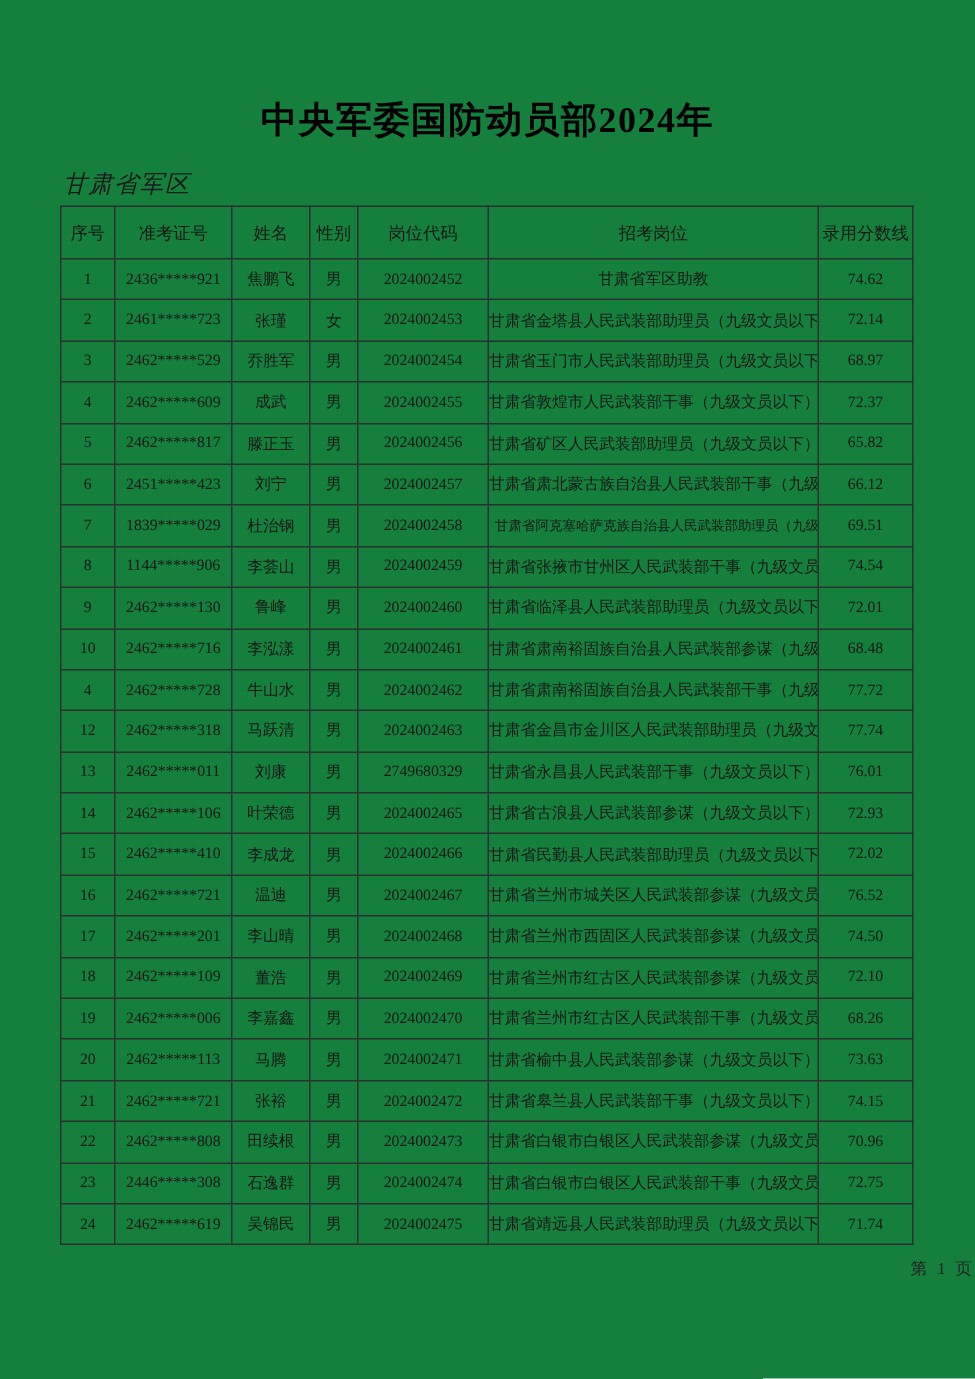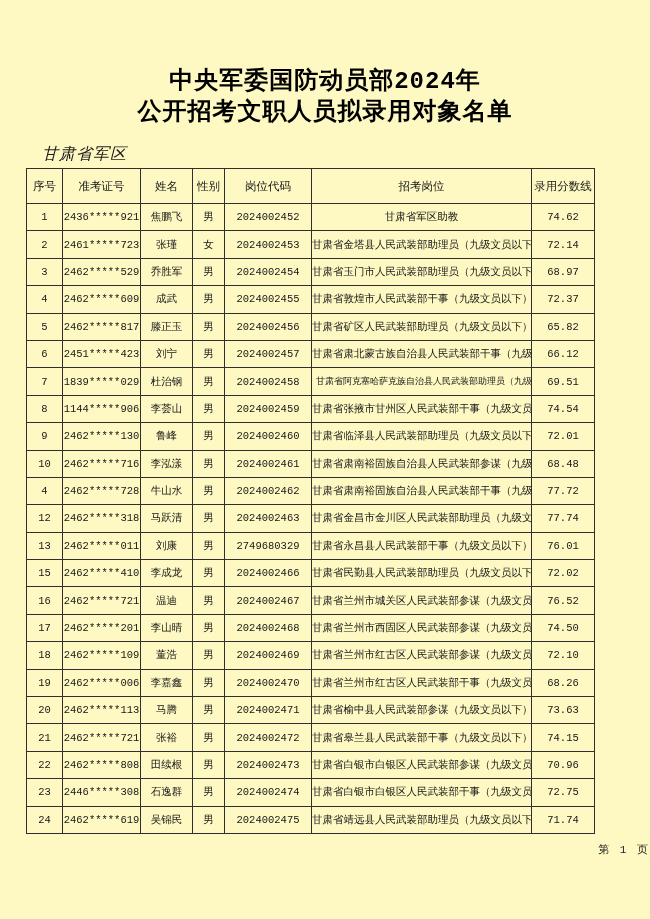--- a/index.html
+++ b/index.html
@@ -1,21 +1,21 @@
 <!DOCTYPE html>
 <html><head>
 <meta charset="utf-8">
 <style>
   html, body { margin: 0; padding: 0; background: #ffffff; }
   .page {
     width: 650px;
     height: 919px;
-    background: #fef9c3;
+    background: #15803d;
     position: relative;
-    font-family: Liberation Mono, monospace;
+    font-family: Liberation Serif, serif;
     color: #111111;
     overflow: hidden;
     box-sizing: border-box;
   }
   .title-block {
     padding-top: 66px;
     text-align: center;
     font-weight: bold;
     font-size: 24px;
     line-height: 31px;
@@ -23,21 +23,21 @@
     letter-spacing: 1px;
   }
   .section-label {
     margin: 16px 0 3px 42px;
     font-size: 16px;
     font-style: italic;
     color: #1a1a1a;
     letter-spacing: 1px;
   }
   table.roster {
-    margin-left: 26px;
+    margin-left: 40px;
     width: 568px;
     border-collapse: collapse;
     table-layout: fixed;
     padding-left: 30px;
   }
   table.roster th, table.roster td {
     border: 1px solid #2e2e2e;
     padding: 0;
     text-align: center;
     font-size: 10.5px;
@@ -64,21 +64,20 @@
     letter-spacing: 2px;
   }
 </style>
 </head>
 <body>
 
 <div class="page">
 
   <div class="title-block">
     <div>中央军委国防动员部2024年</div>
-    <div>公开招考文职人员拟录用对象名单</div>
   </div>
 
   <div class="section-label">甘肃省军区</div>
 
   <table class="roster">
     <colgroup>
       <col style="width:36px">
       <col style="width:78px">
       <col style="width:52px">
       <col style="width:32px">
@@ -209,20 +208,29 @@
         <tr>
           <td class="c-serial">13</td>
           <td class="c-admission">2462*****011</td>
           <td class="c-name">刘康</td>
           <td class="c-gender">男</td>
           <td class="c-code">2749680329</td>
           <td class="c-post">甘肃省永昌县人民武装部干事（九级文员以下）</td>
           <td class="c-score">76.01</td>
         </tr>
         <tr>
+          <td class="c-serial">14</td>
+          <td class="c-admission">2462*****106</td>
+          <td class="c-name">叶荣德</td>
+          <td class="c-gender">男</td>
+          <td class="c-code">2024002465</td>
+          <td class="c-post">甘肃省古浪县人民武装部参谋（九级文员以下）</td>
+          <td class="c-score">72.93</td>
+        </tr>
+        <tr>
           <td class="c-serial">15</td>
           <td class="c-admission">2462*****410</td>
           <td class="c-name">李成龙</td>
           <td class="c-gender">男</td>
           <td class="c-code">2024002466</td>
           <td class="c-post">甘肃省民勤县人民武装部助理员（九级文员以下）</td>
           <td class="c-score">72.02</td>
         </tr>
         <tr>
           <td class="c-serial">16</td>

